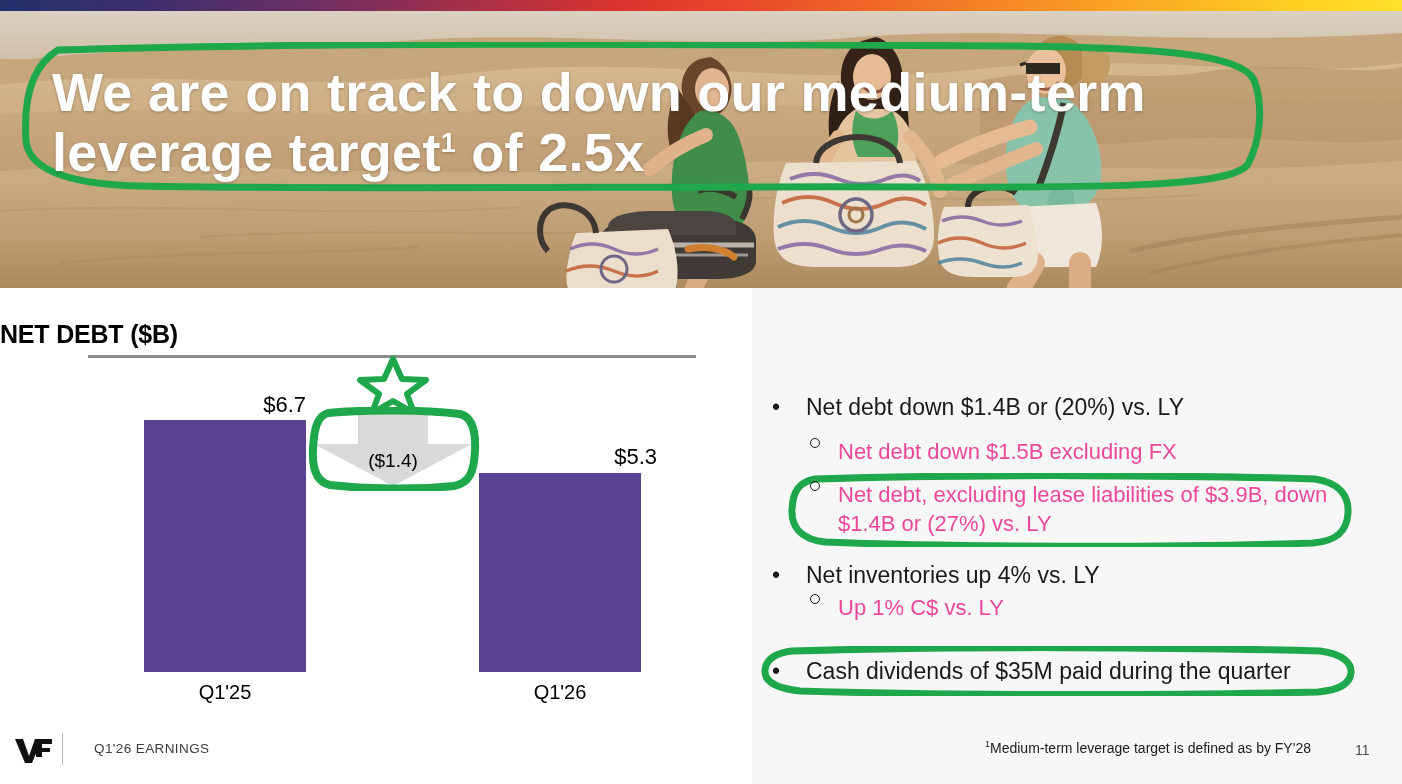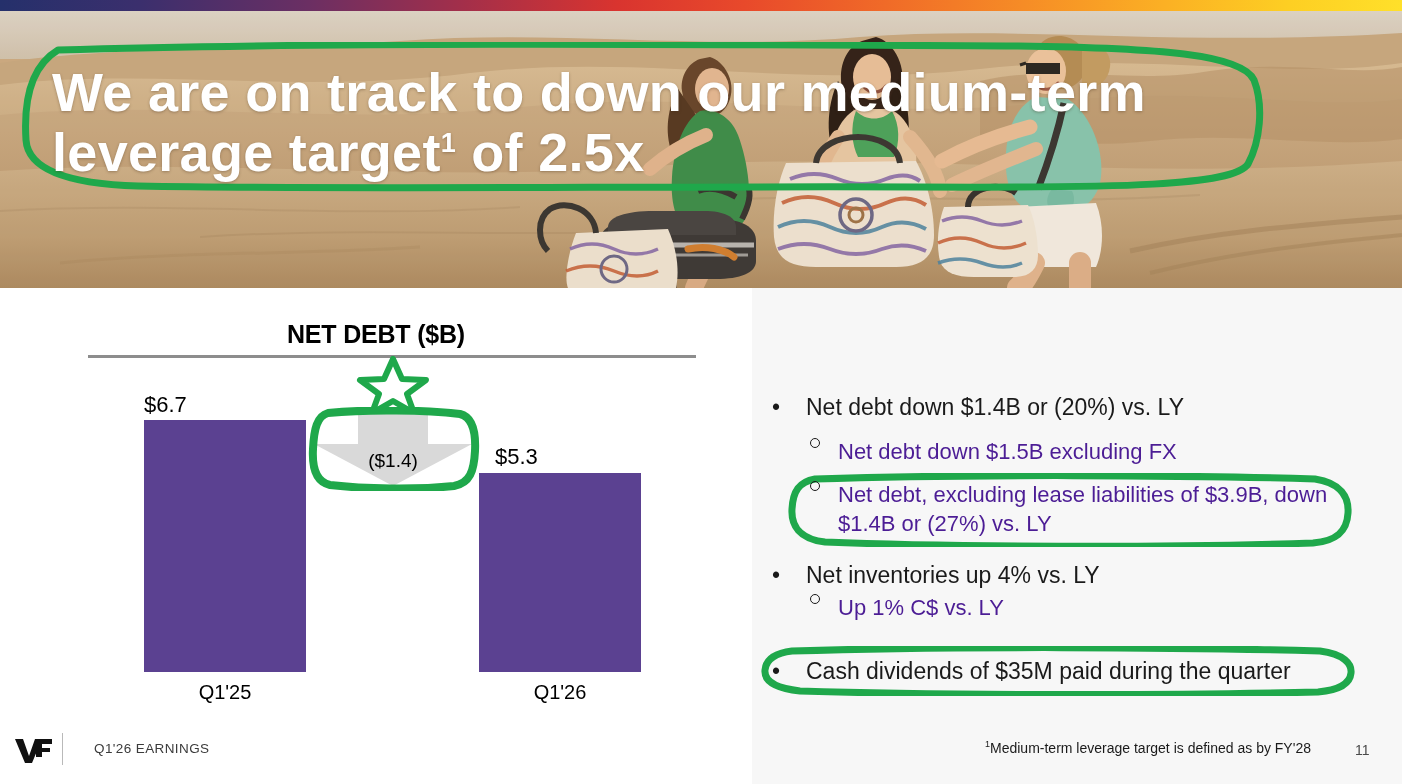--- a/index.html
+++ b/index.html
@@ -62,32 +62,32 @@
     background:#ffffff;
   }
   #body-right{
     position:absolute;left:752px;top:288px;width:650px;height:496px;
     background:#f7f7f7;
   }
 
   
   #chart-title{
     position:absolute;left:0;top:320px;width:752px;
-    text-align:center;font-size:25px;font-weight:bold;color:#000;
+    text-align:left;font-size:25px;font-weight:bold;color:#000;
     letter-spacing:-0.2px;
   }
   #chart-rule{
     position:absolute;left:88px;top:355px;width:608px;height:3px;
     background:#8d8d8d;
   }
   .bar{
     position:absolute;background:#5b4191;
   }
   .bar-value{
-    position:absolute;text-align:left;font-size:22px;color:#000;
+    position:absolute;text-align:right;font-size:22px;color:#000;
   }
   .bar-cat{
     position:absolute;text-align:center;font-size:20px;color:#000;
   }
 
   
   #delta-arrow{position:absolute;left:314px;top:412px;width:158px;height:74px;}
   #delta-label{
     position:absolute;left:314px;top:450px;width:158px;
     text-align:center;font-size:19px;color:#000;z-index:3;
@@ -97,21 +97,21 @@
 
   
   #bullets{position:absolute;left:752px;top:288px;width:650px;height:496px;}
   .b1{
     position:absolute;font-size:23px;color:#1a1a1a;line-height:30px;
   }
   .b1 .dot{
     position:absolute;left:-34px;top:0px;font-size:23px;line-height:30px;
   }
   .b2{
-    position:absolute;font-size:22px;color:#4c1d95;line-height:29px;
+    position:absolute;font-size:22px;color:#ec4899;line-height:29px;
   }
   .b2 .circ{
     position:absolute;left:-28px;top:1px;width:8px;height:8px;
     border:1.6px solid #1a1a1a;border-radius:50%;
   }
   .hl{position:absolute;pointer-events:none;}
 
   
   #footer-rule{
     position:absolute;left:62px;top:733px;width:1px;height:32px;background:#b9b9b9;

